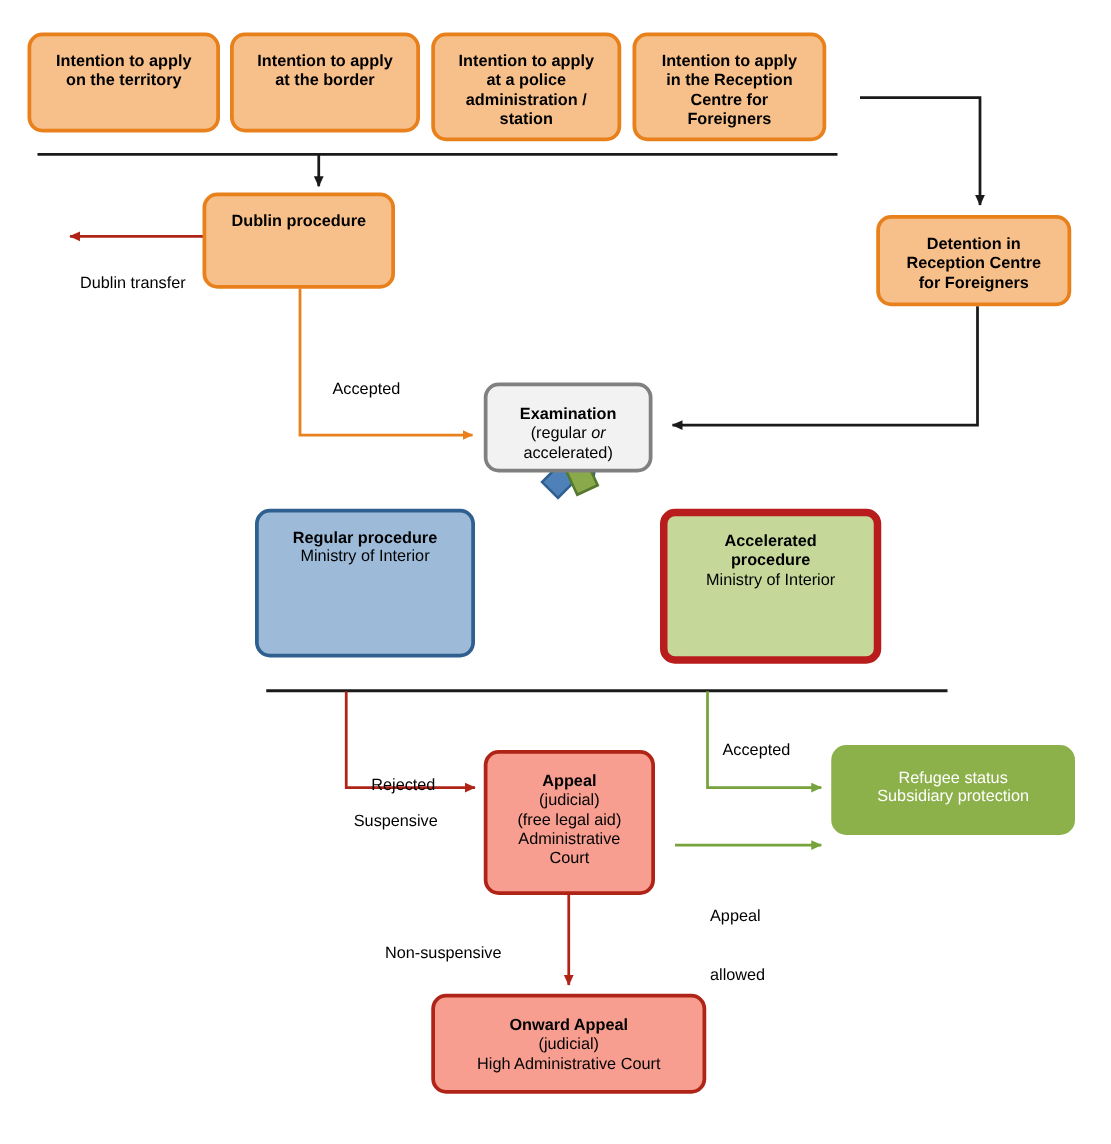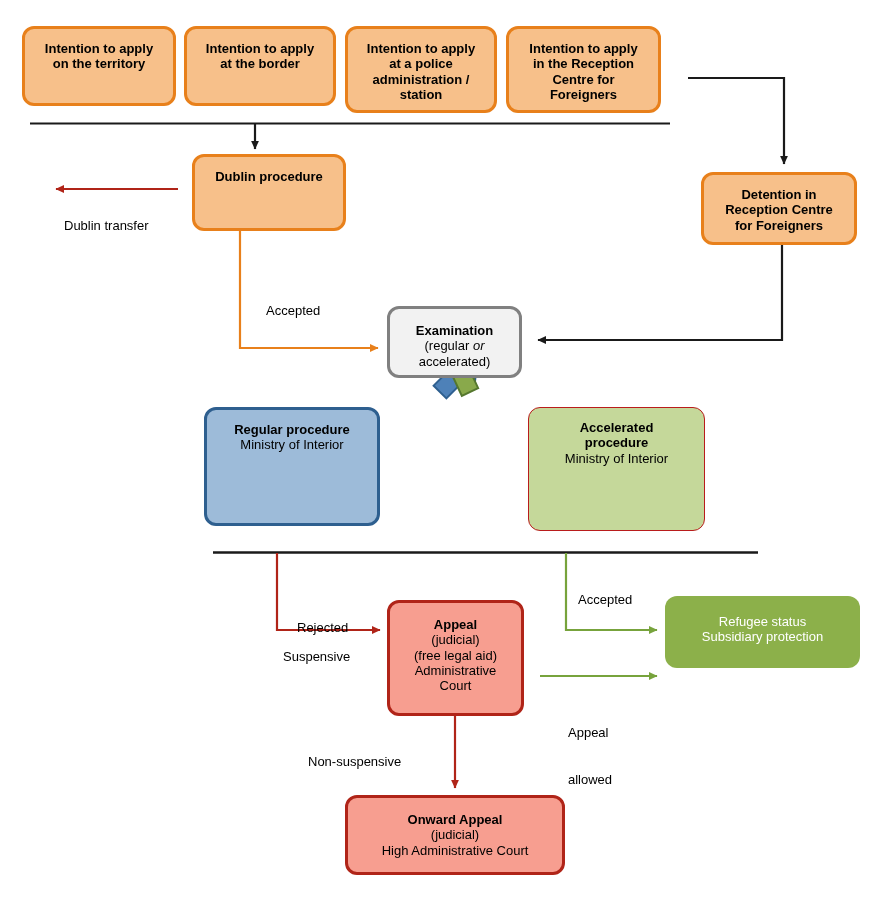--- a/index.html
+++ b/index.html
@@ -24,21 +24,21 @@
   .grey{background:#F2F2F2;border:3px solid #808080;border-radius:12px;
         color:#000;font-size:13px;}
   .grey .inner{padding-top:14px;}
 
   
   .blue{background:#9DBBD9;border:3px solid #2E5F8F;border-radius:12px;
         color:#000;font-size:13px;text-align:center;}
   .blue .inner{padding-top:12px;}
 
   
-  .lgreen{background:#C5D89A;border:1px solid #b91c1c;border-radius:12px;
+  .lgreen{background:#C5D89A;border:6px solid #b91c1c;border-radius:12px;
           color:#000;font-size:13px;}
   .lgreen .inner{padding-top:12px;}
 
   
   .red{background:#F79E90;border:3px solid #B02418;border-radius:12px;
        color:#000;font-size:13px;}
   .red .inner{padding-top:14px;}
 
   
   .sgreen{background:#8CB04A;border:none;border-radius:12px;
@@ -125,21 +125,21 @@
 
   <div class="node orange" style="left:506px;top:26px;width:155px;height:87px;">
     <div class="inner">
       <div class="ttl">Intention to apply</div>
       <div class="ttl">in the Reception</div>
       <div class="ttl">Centre for</div>
       <div class="ttl">Foreigners</div>
     </div>
   </div>
 
-  <div class="node orange" style="left:192px;top:154px;width:154px;height:77px;">
+  <div class="node orange" style="left:162px;top:154px;width:154px;height:77px;">
     <div class="inner">
       <div class="ttl">Dublin procedure</div>
     </div>
   </div>
 
   <div class="node orange" style="left:701px;top:172px;width:156px;height:73px;">
     <div class="inner">
       <div class="ttl">Detention in</div>
       <div class="ttl">Reception Centre</div>
       <div class="ttl">for Foreigners</div>

